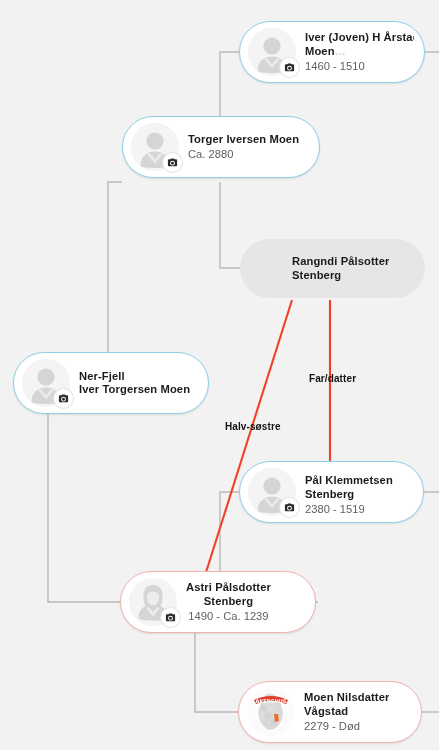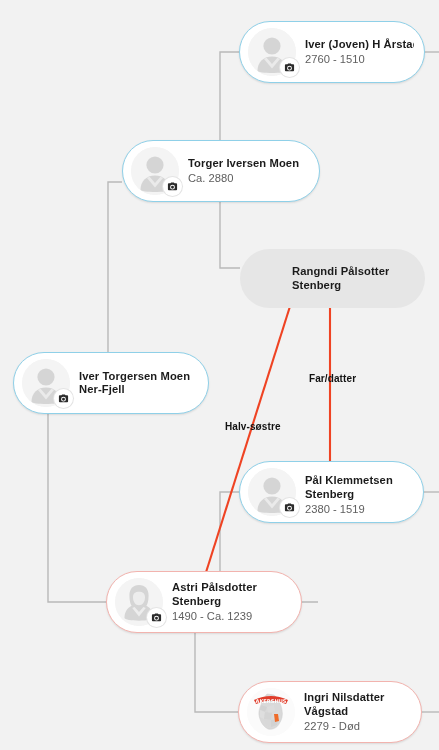--- a/index.html
+++ b/index.html
@@ -133,25 +133,26 @@
         </svg>
       </span>
       <span class="cam">
         <svg viewBox="0 0 24 24" fill="#2b2b2b">
           <path d="M9 3l-1.3 2H4a2 2 0 0 0-2 2v11a2 2 0 0 0 2 2h16a2 2 0 0 0 2-2V7a2 2 0 0 0-2-2h-3.7L15 3H9zm3 5.2a5.3 5.3 0 1 1 0 10.6 5.3 5.3 0 0 1 0-10.6zm0 2.1a3.2 3.2 0 1 0 0 6.4 3.2 3.2 0 0 0 0-6.4z"></path>
         </svg>
       </span>
     </div>
     <div class="txt">
       <div class="nm">Iver (Joven) H Årstad</div>
-      <div class="dt">2760 - 1510</div>
-    </div>
-  </div>
-
-  <div class="node" style="left:122px;top:140px;width:198px;">
+      <div class="nm"><span>Moen</span><span class="ell">…</span></div>
+      <div class="dt">1460 - 1510</div>
+    </div>
+  </div>
+
+  <div class="node" style="left:122px;top:116px;width:198px;">
     <div class="avatar-wrap">
       <span class="avatar">
         <svg viewBox="0 0 48 48">
             <circle cx="24" cy="24" r="24" fill="#f4f4f4"></circle>
           <circle cx="24" cy="18" r="8.6" fill="#d5d5d5"></circle>
           <path d="M24 28.5c-9 0-14.5 6.2-14.5 14.2 0 3 29 3 29 0 0-8-5.5-14.2-14.5-14.2z" fill="#d5d5d5"></path>
           <path d="M18.6 29.8 24 36l5.4-6.2 2.6 1.1L24 40.5l-8-9.6z" fill="#eaeaea"></path>
         </svg>
       </span>
       <span class="cam">
@@ -159,21 +160,21 @@
           <path d="M9 3l-1.3 2H4a2 2 0 0 0-2 2v11a2 2 0 0 0 2 2h16a2 2 0 0 0 2-2V7a2 2 0 0 0-2-2h-3.7L15 3H9zm3 5.2a5.3 5.3 0 1 1 0 10.6 5.3 5.3 0 0 1 0-10.6zm0 2.1a3.2 3.2 0 1 0 0 6.4 3.2 3.2 0 0 0 0-6.4z"></path>
         </svg>
       </span>
     </div>
     <div class="txt">
       <div class="nm">Torger Iversen Moen</div>
       <div class="dt">Ca. 2880</div>
     </div>
   </div>
 
-  <div class="node ghost" style="left:240px;top:249px;width:185px;height:59px;">
+  <div class="node ghost" style="left:240px;top:239px;width:185px;height:59px;">
     <div class="txt">
       <div class="nm">Rangndi Pålsotter</div>
       <div class="nm">Stenberg</div>
     </div>
   </div>
 
   <div class="node" style="left:13px;top:352px;width:196px;">
     <div class="avatar-wrap">
       <span class="avatar">
         <svg viewBox="0 0 48 48">
@@ -183,22 +184,22 @@
           <path d="M18.6 29.8 24 36l5.4-6.2 2.6 1.1L24 40.5l-8-9.6z" fill="#eaeaea"></path>
         </svg>
       </span>
       <span class="cam">
         <svg viewBox="0 0 24 24" fill="#2b2b2b">
           <path d="M9 3l-1.3 2H4a2 2 0 0 0-2 2v11a2 2 0 0 0 2 2h16a2 2 0 0 0 2-2V7a2 2 0 0 0-2-2h-3.7L15 3H9zm3 5.2a5.3 5.3 0 1 1 0 10.6 5.3 5.3 0 0 1 0-10.6zm0 2.1a3.2 3.2 0 1 0 0 6.4 3.2 3.2 0 0 0 0-6.4z"></path>
         </svg>
       </span>
     </div>
     <div class="txt">
+      <div class="nm">Ner-Fjell</div>
       <div class="nm">Iver Torgersen Moen</div>
-      <div class="nm">Ner-Fjell</div>
     </div>
   </div>
 
   <div class="node" style="left:239px;top:461px;width:185px;align-items:flex-end;">
     <div class="avatar-wrap">
       <span class="avatar">
         <svg viewBox="0 0 48 48">
             <circle cx="24" cy="24" r="24" fill="#f4f4f4"></circle>
           <circle cx="24" cy="18" r="8.6" fill="#d5d5d5"></circle>
           <path d="M24 28.5c-9 0-14.5 6.2-14.5 14.2 0 3 29 3 29 0 0-8-5.5-14.2-14.5-14.2z" fill="#d5d5d5"></path>
@@ -211,21 +212,21 @@
         </svg>
       </span>
     </div>
     <div class="txt">
       <div class="nm">Pål Klemmetsen</div>
       <div class="nm">Stenberg</div>
       <div class="dt">2380 - 1519</div>
     </div>
   </div>
 
-  <div class="node pink" style="left:106px;top:571px;width:196px;">
+  <div class="node pink" style="left:120px;top:571px;width:196px;text-align:center;">
     <div class="avatar-wrap">
       <span class="avatar">
         <svg viewBox="0 0 48 48">
             <circle cx="24" cy="24" r="24" fill="#f4f4f4"></circle>
           <path d="M24 7c-6.2 0-9.6 4.2-9.6 10.4 0 5.2 1 8.4 2.2 10.4-4.4 2.2-7.1 6.6-7.1 12.3 0 3.4 29 3.4 29 0 0-5.7-2.7-10.1-7.1-12.3 1.2-2 2.2-5.2 2.2-10.4C33.6 11.2 30.2 7 24 7z" fill="#d5d5d5"></path>
           <path d="M24 13.8c3.6 0 6 1.6 6 5.4 0 4.6-2.4 8-6 8s-6-3.4-6-8c0-3.8 2.4-5.4 6-5.4z" fill="#ededed"></path>
           <path d="M19.6 28.9 24 34l4.4-5.1 2.4 1.1L24 38.6l-6.8-8.6z" fill="#ededed"></path>
         </svg>
       </span>
       <span class="cam">
@@ -256,19 +257,19 @@
             <path d="M17 31 L24 32 L23 39 L19 37 Z" fill="#d8d8d8"></path>
             <path d="M24 32 L31 31 L30 37 L24 39 Z" fill="#d2d2d2"></path>
             <path d="M27 26 L31 26 L32 33 L28 34 Z" fill="#ef6c2a"></path>
           </g>
           <path d="M7 12 Q24 4 41 12 L39 16 Q24 9 9 16 Z" fill="#e03c2a"></path>
           <text x="24" y="14.6" text-anchor="middle" font-family="DejaVu Sans, sans-serif" font-size="5.1" font-weight="bold" fill="#ffffff">AKERSHUS</text>
         </svg>
       </span>
     </div>
     <div class="txt">
-      <div class="nm">Ingri Nilsdatter</div>
+      <div class="nm">Moen Nilsdatter</div>
       <div class="nm">Vågstad</div>
       <div class="dt">2279 - Død</div>
     </div>
   </div>
 
 </div>
 
 </body></html>

